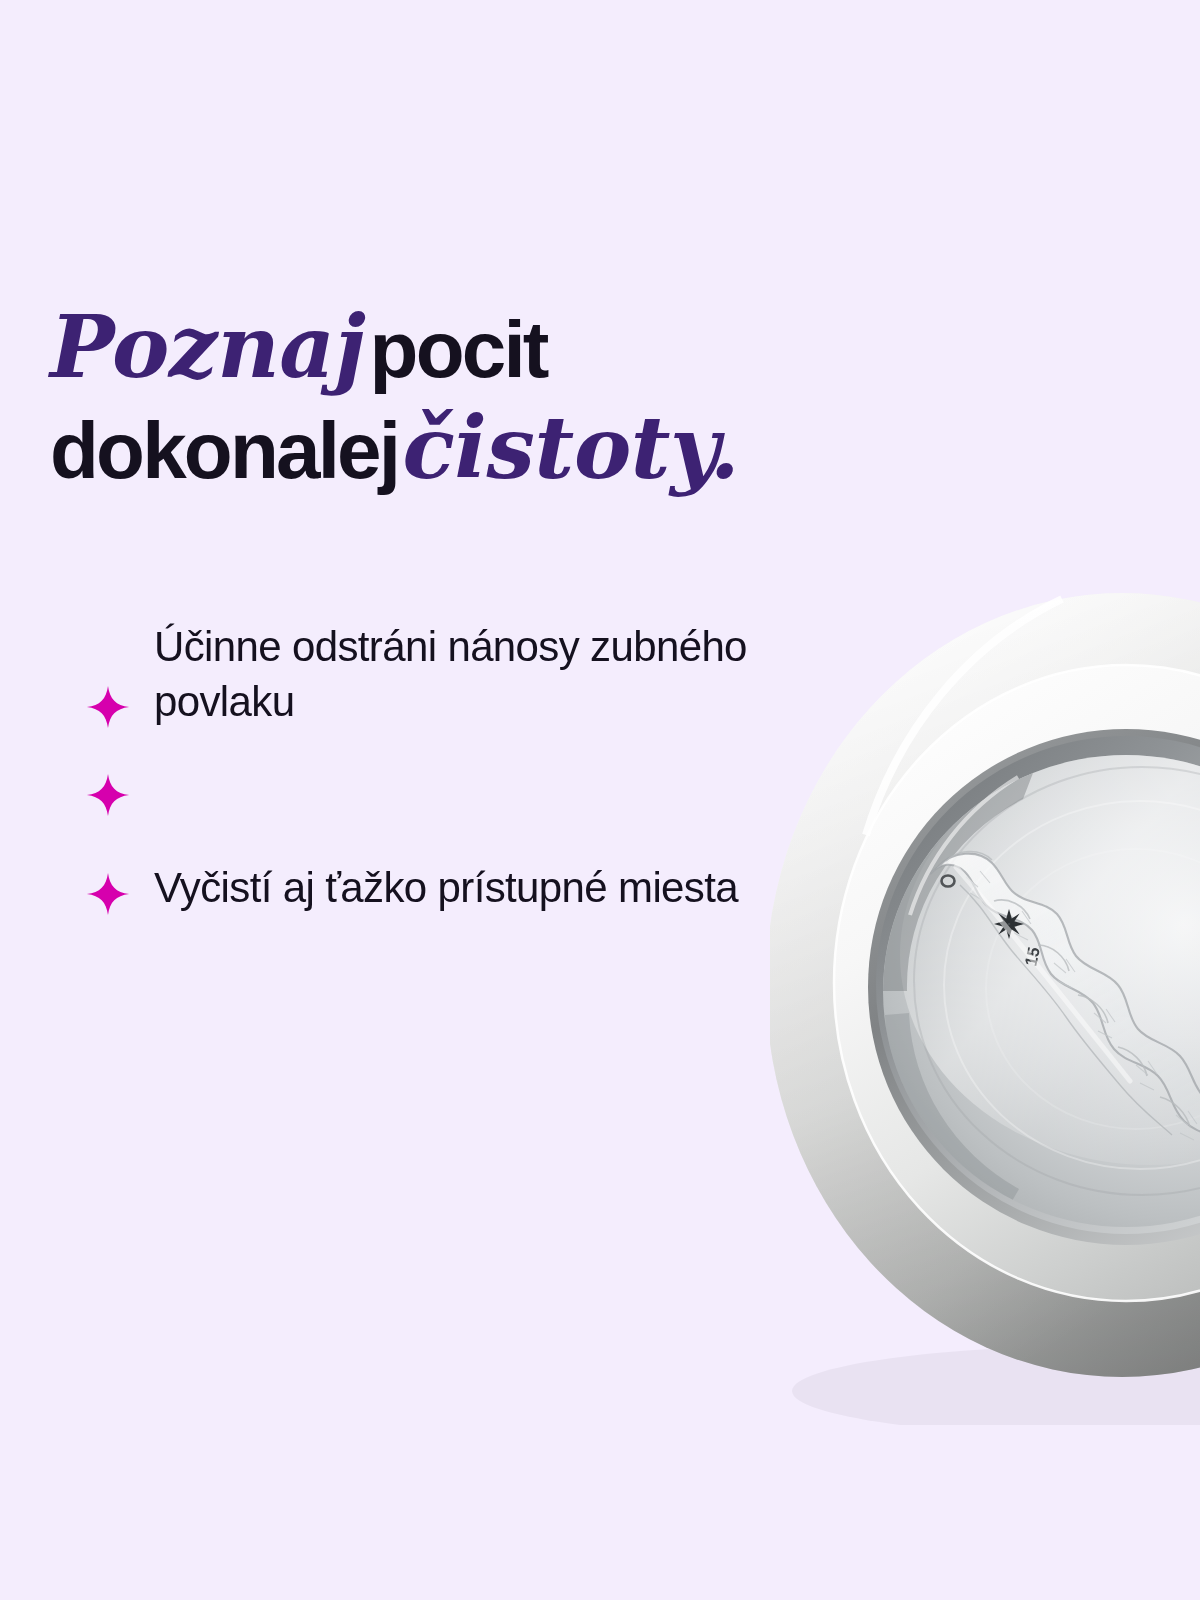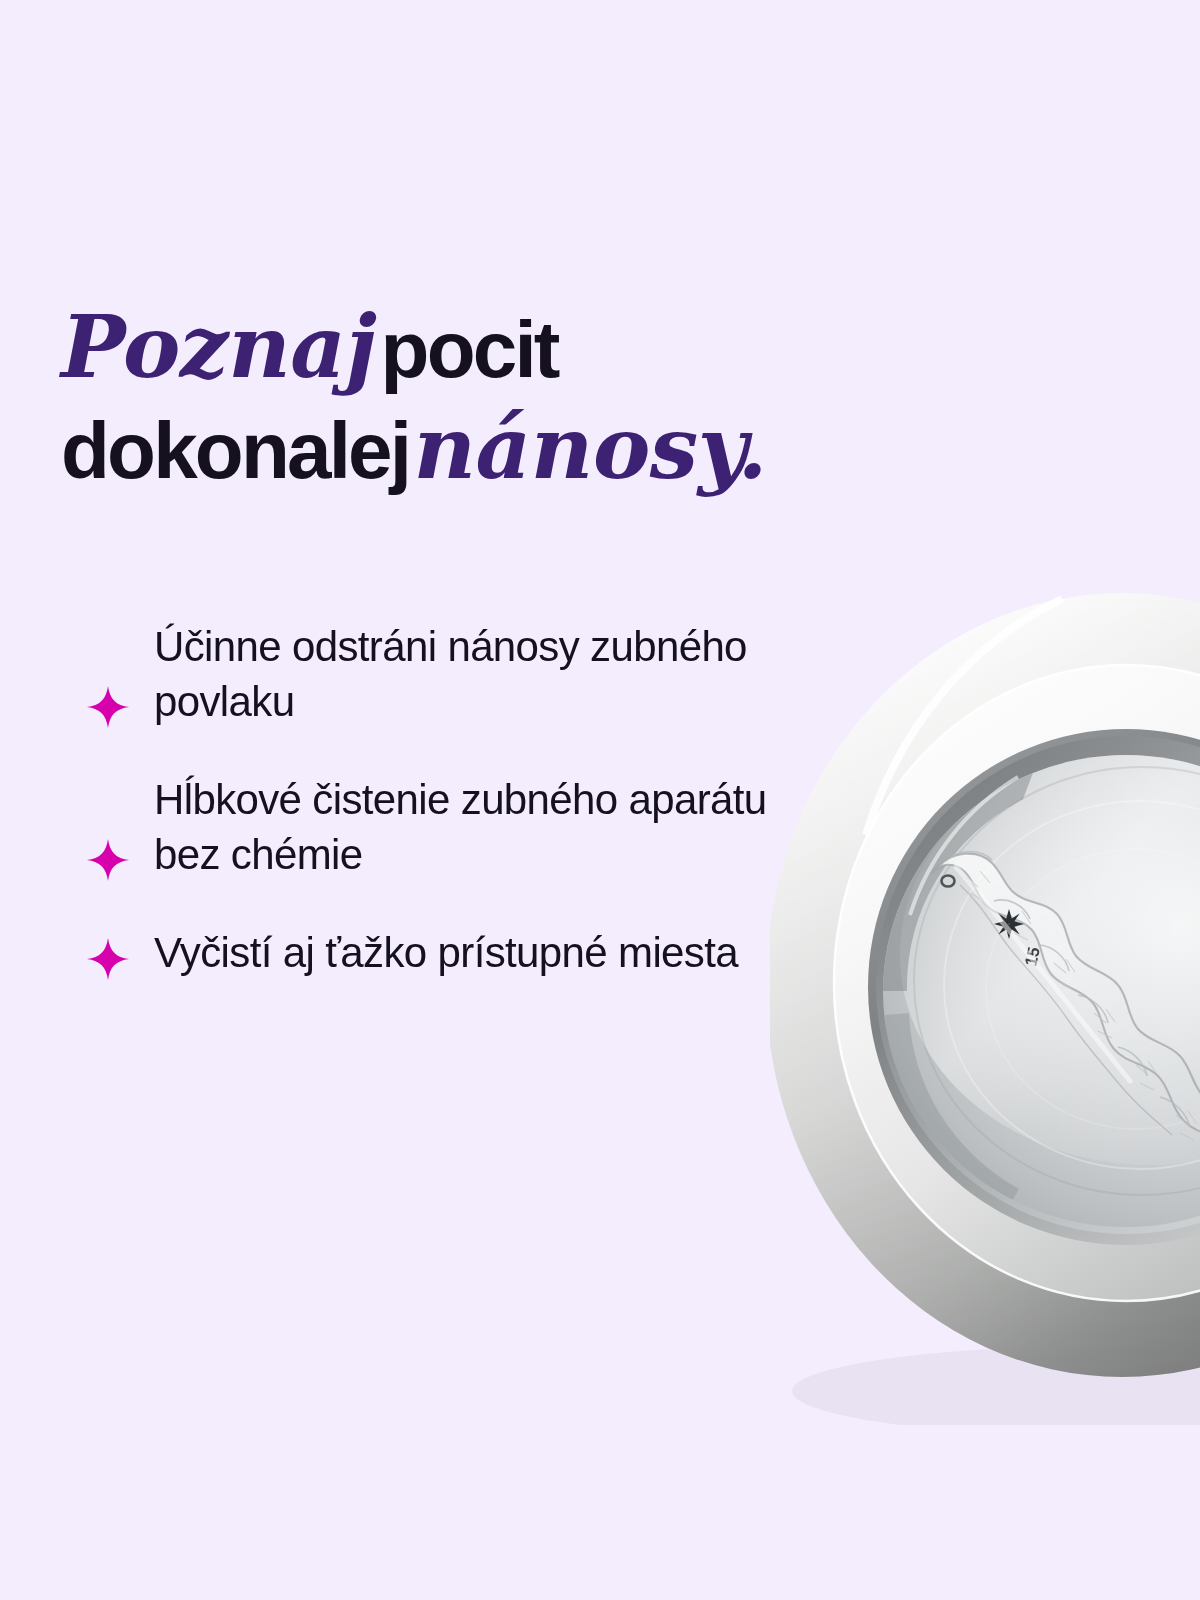--- a/index.html
+++ b/index.html
@@ -32,21 +32,21 @@
     top:585px;
     width:700px;
     height:840px;
     pointer-events:none;
   }
   .product-photo svg { display:block; width:100%; height:100%; }
 
   
   .headline {
     position:absolute;
-    left:61px;
+    left:50px;
     top:296px;
     width:860px;
     line-height:1.18;
     letter-spacing:-0.015em;
   }
   .hl-line { white-space:nowrap; }
 
   .hl-serif {
     font-family:"DejaVu Serif", "Liberation Serif", serif;
     font-style:italic;
@@ -280,42 +280,41 @@
     </svg>
   </div>
 
   <div class="headline">
     <div class="hl-line">
       <span class="hl-serif">Poznaj</span>
       <span class="hl-sans">pocit</span>
     </div>
     <div class="hl-line">
       <span class="hl-sans">dokonalej</span>
-      <span class="hl-serif">nánosy.</span>
+      <span class="hl-serif">čistoty.</span>
     </div>
   </div>
 
   <div class="features">
 
     <div class="feature-row">
       <span class="star-wrap">
         <svg viewBox="0 0 100 100" xmlns="http://www.w3.org/2000/svg" aria-hidden="true">
           <path d="M50 2 C54 32 68 46 98 50 C68 54 54 68 50 98 C46 68 32 54 2 50 C32 46 46 32 50 2 Z" fill="#d600ad"></path>
         </svg>
       </span>
       <span class="feature-text">Účinne odstráni nánosy zubného povlaku</span>
     </div>
 
     <div class="feature-row">
       <span class="star-wrap">
         <svg viewBox="0 0 100 100" xmlns="http://www.w3.org/2000/svg" aria-hidden="true">
           <path d="M50 2 C54 32 68 46 98 50 C68 54 54 68 50 98 C46 68 32 54 2 50 C32 46 46 32 50 2 Z" fill="#d600ad"></path>
         </svg>
       </span>
-      <span class="feature-text">Hĺbkové čistenie zubného aparátu bez chémie</span>
     </div>
 
 
     <div class="feature-row">
       <span class="star-wrap">
         <svg viewBox="0 0 100 100" xmlns="http://www.w3.org/2000/svg" aria-hidden="true">
           <path d="M50 2 C54 32 68 46 98 50 C68 54 54 68 50 98 C46 68 32 54 2 50 C32 46 46 32 50 2 Z" fill="#d600ad"></path>
         </svg>
       </span>
       <span class="feature-text">Vyčistí aj ťažko prístupné miesta</span>

